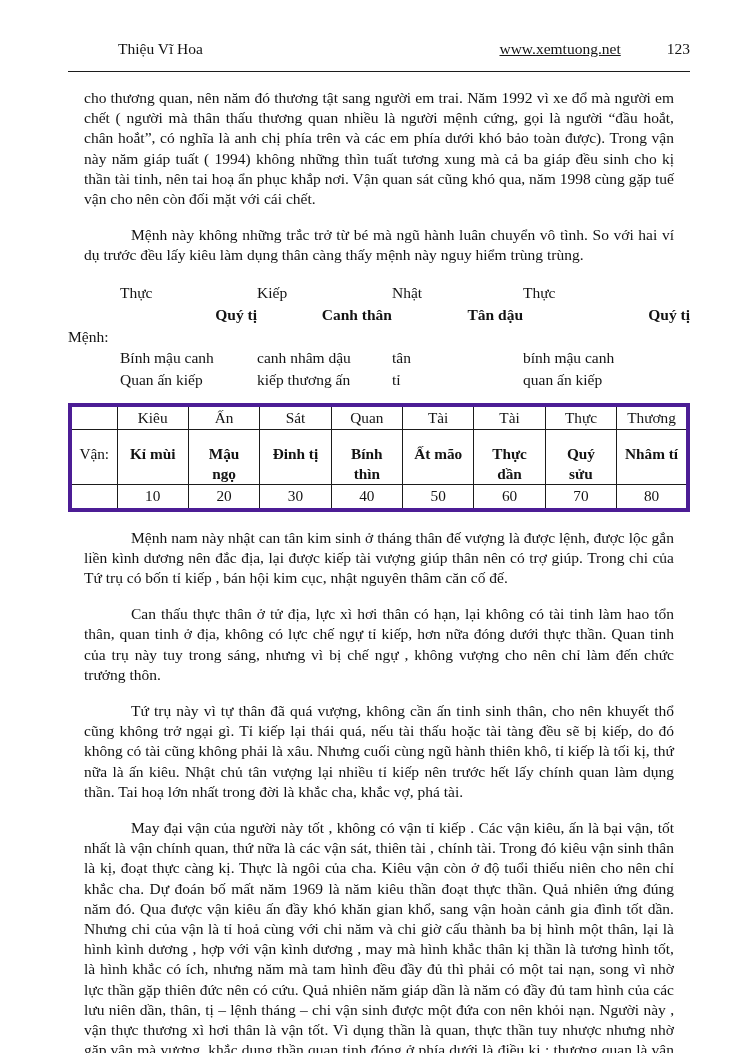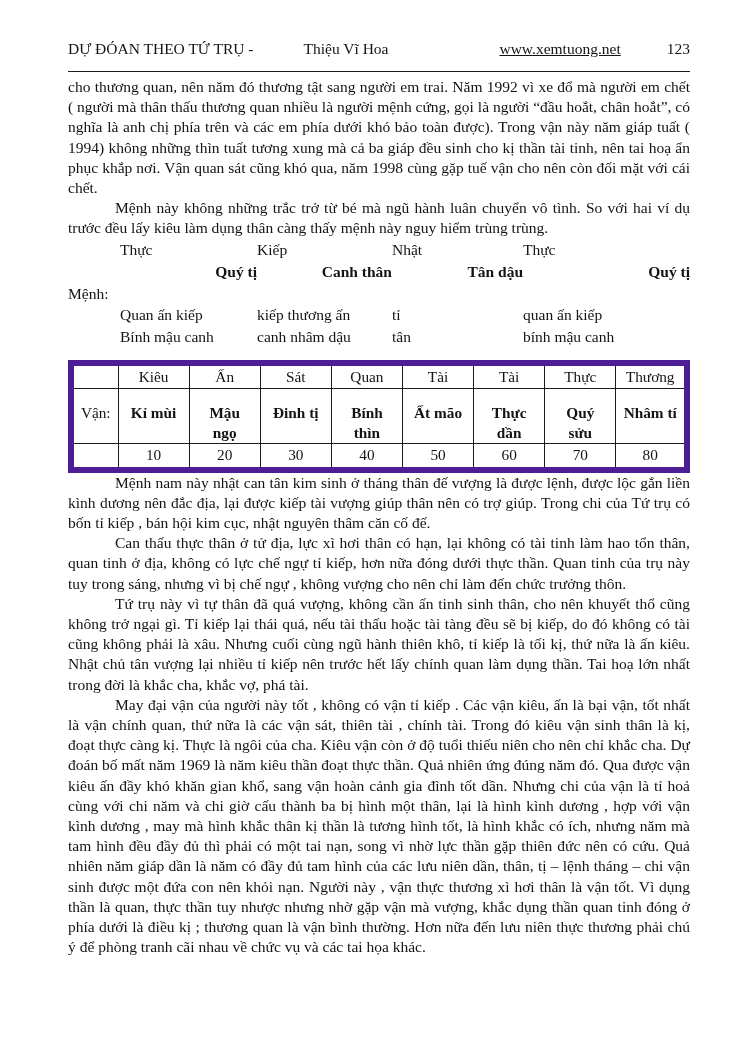--- a/index.html
+++ b/index.html
@@ -17,49 +17,48 @@
     display: flex; align-items: baseline;
     font-size: 15.5px; white-space: nowrap;
     padding-bottom: 13px;
     border-bottom: 1.8px solid #1c1c1c;
   }
   .hdr .author { margin-left: 50px; }
   .hdr .site { margin-left: auto; text-decoration: underline; }
   .hdr .pageno { margin-left: 46px; text-align: center; }
 
   .body { margin-top: 5px; font-size: 15.5px; line-height: 20.2px; }
-  .body p { margin: 0; text-align: justify; }
+  .body p { margin: 16px; text-align: justify; }
   .ind { text-indent: 47px; }
   b.exlbl { font-weight: bold; }
 
   .pillars { margin-left: 52px; }
   .prow { display: grid; grid-template-columns: 137px 135px 131px auto; line-height: 21.5px; }
   .prow.bold { font-weight: bold; line-height: 23px; text-align: right; }
   .menh { line-height: 21px; }
 
   table.cycle {
     width: 100%; border-collapse: collapse; table-layout: fixed;
     margin-top: 13px; font-size: 15.3px; text-align: center;
-    border: 6px solid #4c1d95;
+    border: 4px solid #4c1d95;
   }
   table.cycle col.c0 { width: 47px; }
   table.cycle td { border: 1.6px solid #1b1b1b; padding: 1px 2px; }
   tr.hrow td { height: 21px; }
   tr.vrow td { height: 43px; font-weight: bold; white-space: pre-line; line-height: 19.5px; vertical-align: top; padding-top: 14px; text-align: center; }
   tr.vrow td.lbl { font-weight: normal; white-space: normal; }
   tr.arow td { height: 21px; font-weight: normal; }
   .aftertable { margin-top: 3px; }
 </style>
 </head>
 <body>
 
 <div class="page">
 
   <div class="hdr">
-    <span class="title">DỰ ĐÓAN THEO TỨ TRỤ -</span>
     <span class="author">Thiệu Vĩ Hoa</span>
     <span class="site">www.xemtuong.net</span>
     <span class="pageno">123</span>
   </div>
 
   <div class="body">
 
     <p>cho thương quan, nên năm đó thương tật sang người em trai. Năm 1992 vì xe đổ mà người em chết ( người mà thân thấu thương quan nhiều là người mệnh cứng, gọi là người “đầu hoắt, chân hoắt”, có nghĩa là anh chị phía trên và các em phía dưới khó bảo toàn được). Trong vận này năm giáp tuất ( 1994) không những thìn tuất tương xung mà cả ba giáp đều sinh cho kị thần tài tinh, nên tai hoạ ẩn phục khắp nơi. Vận quan sát cũng khó qua, năm 1998 cùng gặp tuế vận cho nên còn đối mặt với cái chết.</p>
     <p class="ind">Mệnh này không những trắc trở từ bé mà ngũ hành luân chuyển vô tình. So với hai ví dụ trước đều lấy kiêu làm dụng thân càng thấy mệnh này nguy hiểm trùng trùng.</p>
 
@@ -75,30 +74,30 @@
         <span>Canh thân</span>
         <span>Tân dậu</span>
         <span>Quý tị</span>
       </div>
     </div>
 
     <div class="menh">Mệnh:</div>
 
     <div class="pillars">
       <div class="prow">
+        <span>Bính mậu canh</span>
+        <span>canh nhâm dậu</span>
+        <span>tân</span>
+        <span>bính mậu canh</span>
+      </div>
+      <div class="prow">
         <span>Quan ấn kiếp</span>
         <span>kiếp thương ấn</span>
         <span>tỉ</span>
         <span>quan ấn kiếp</span>
-      </div>
-      <div class="prow">
-        <span>Bính mậu canh</span>
-        <span>canh nhâm dậu</span>
-        <span>tân</span>
-        <span>bính mậu canh</span>
       </div>
     </div>
 
     <table class="cycle">
       <colgroup>
         <col class="c0">
           <col>
           <col>
           <col>
           <col>

